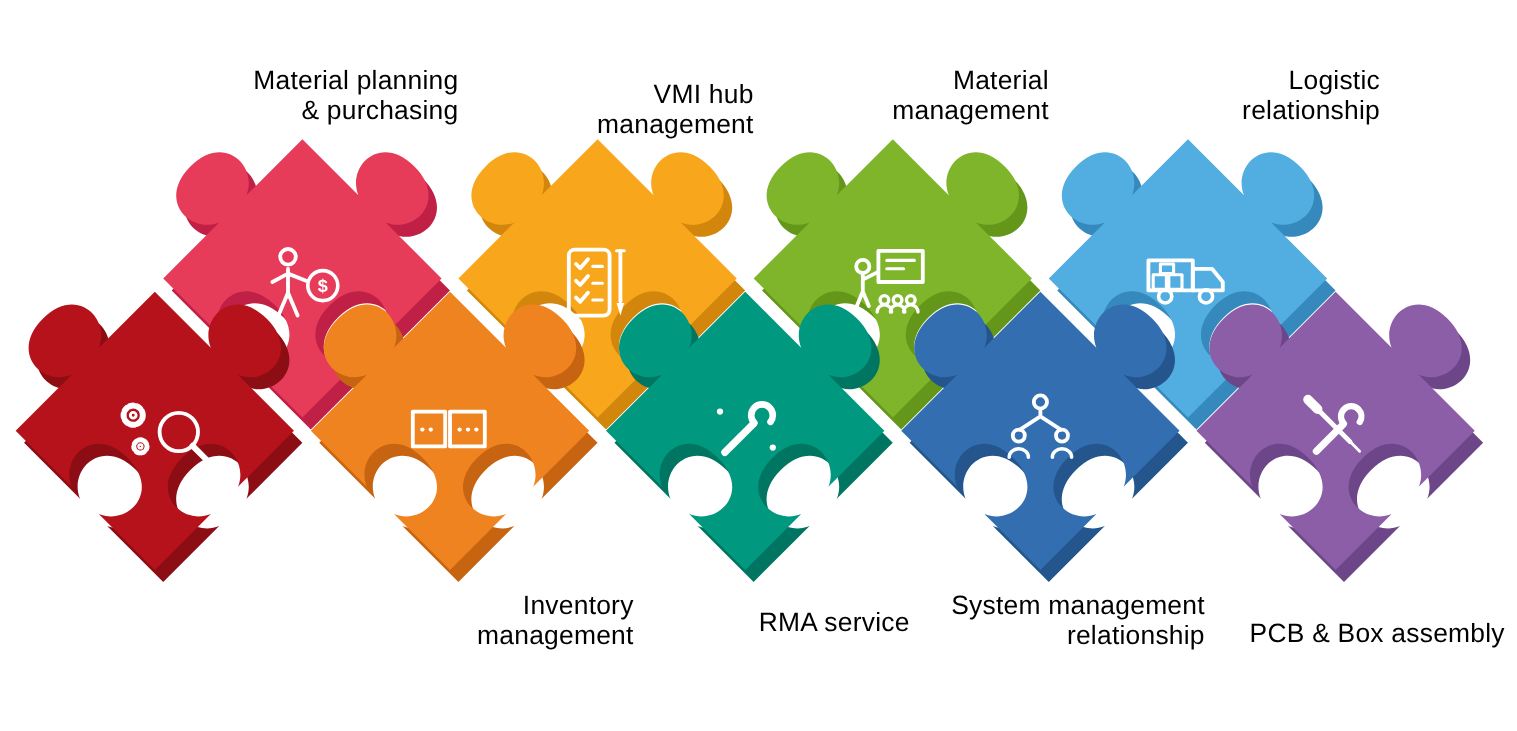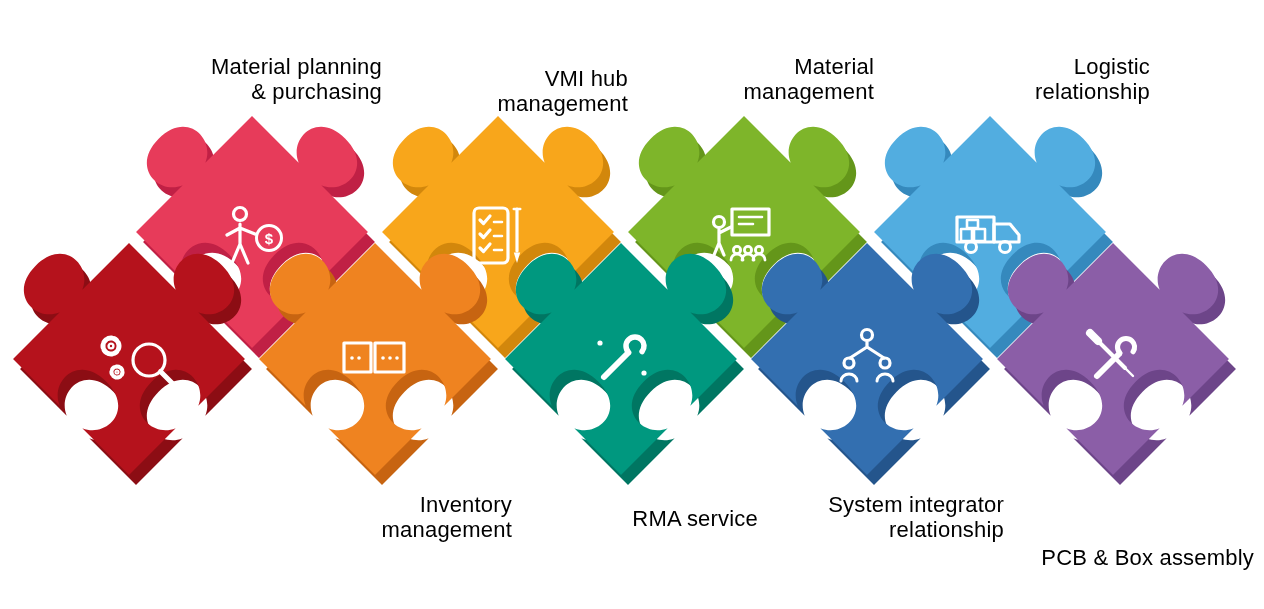--- a/index.html
+++ b/index.html
@@ -155,28 +155,28 @@
   </div>
   <div class="label" style="left:614px;top:54px">
     <span>Material</span><br>
     <span>management</span>
   </div>
   <div class="label" style="left:890px;top:54px">
     <span>Logistic</span><br>
     <span>relationship</span>
   </div>
 
-  <div class="label" style="left:252px;top:492px">
+  <div class="label" style="left:268px;top:492px">
     <span>Inventory</span><br>
     <span>management</span>
   </div>
   <div class="label" style="left:498px;top:506px">
     <span>RMA service</span>
   </div>
   <div class="label" style="left:744px;top:492px">
-    <span>System integrator</span><br>
+    <span>System management</span><br>
     <span>relationship</span>
   </div>
-  <div class="label" style="left:994px;top:545px">
+  <div class="label" style="left:994px;top:515px">
     <span>PCB &amp; Box assembly</span>
   </div>
 
 </div>
 
 </body></html>

